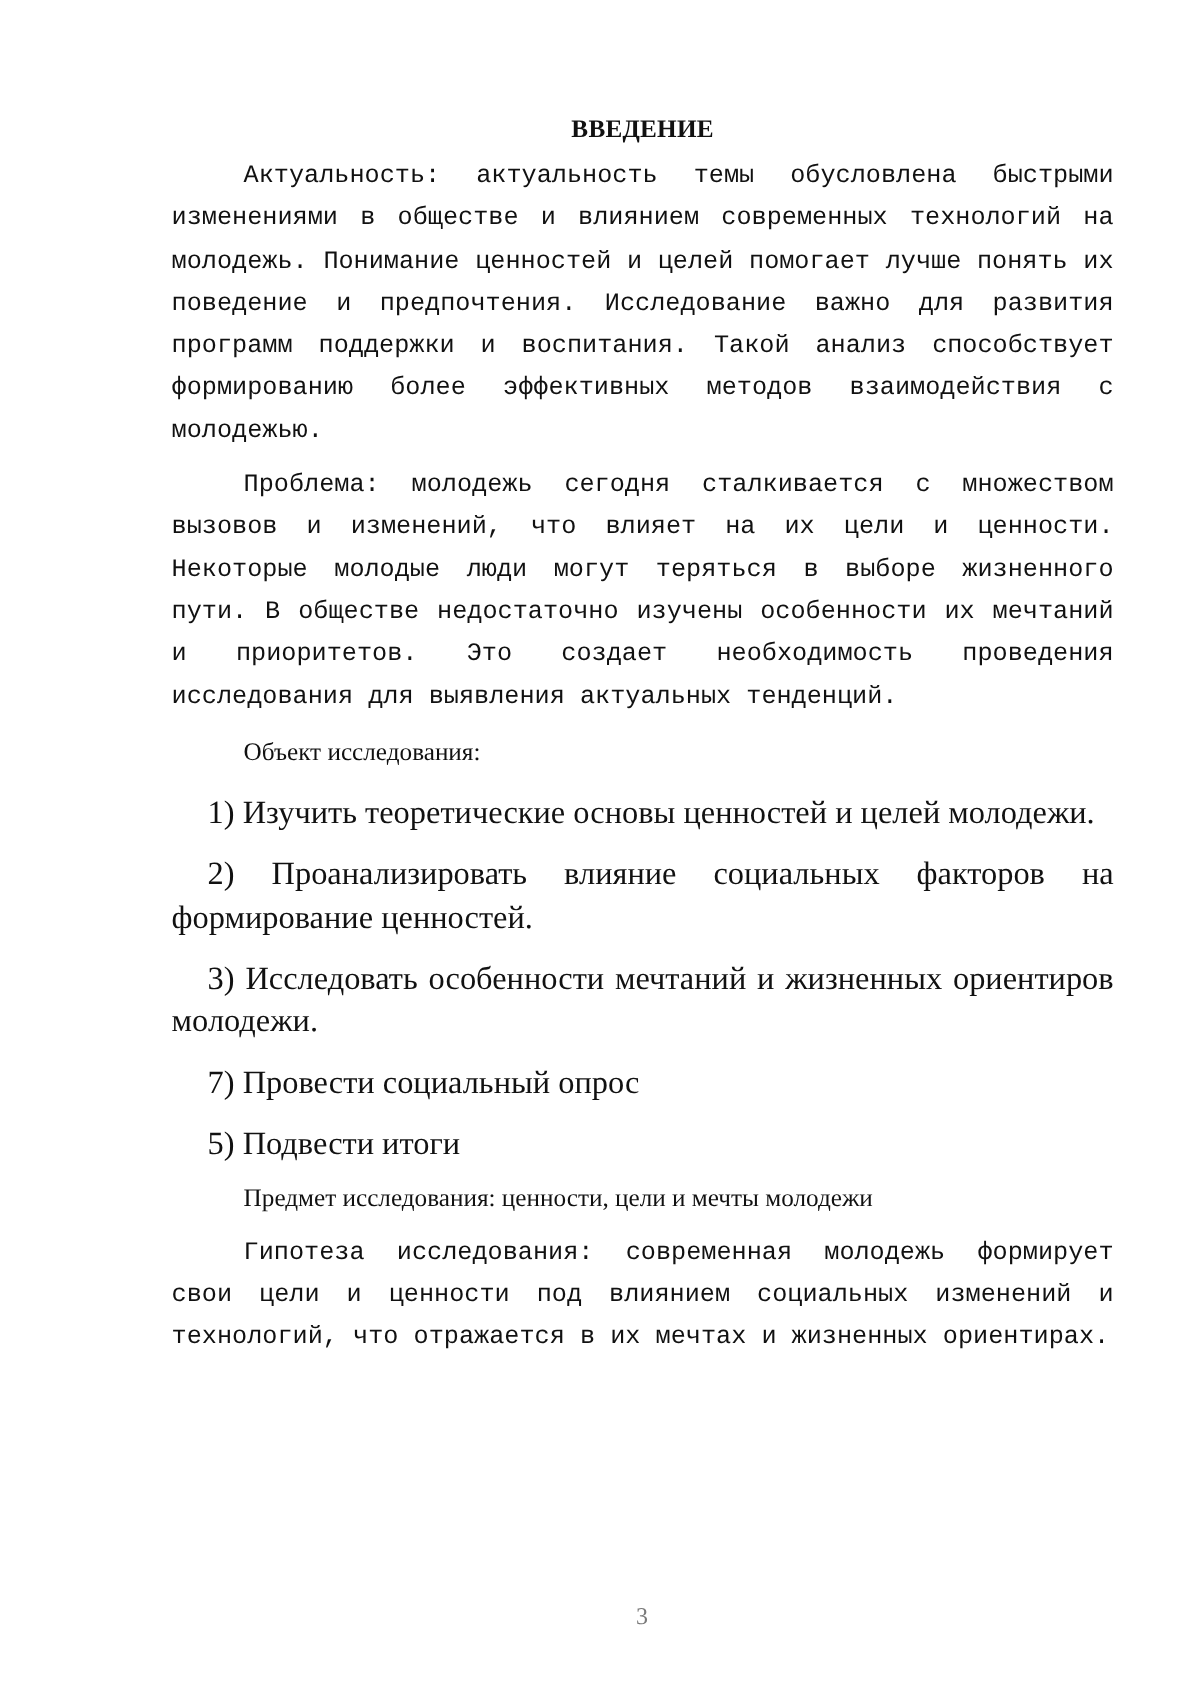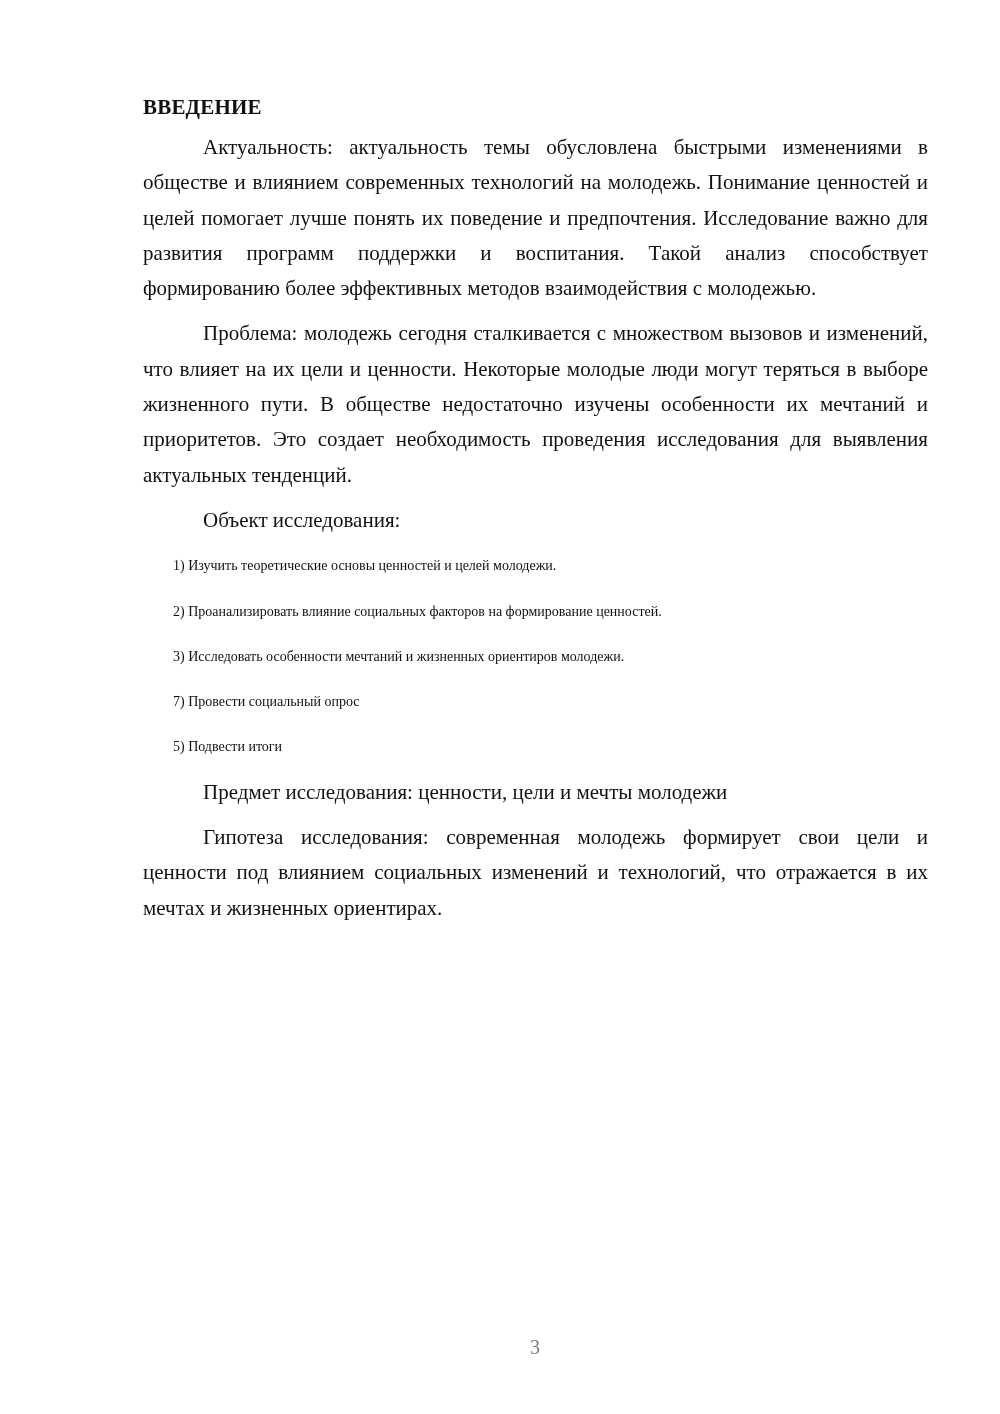--- a/index.html
+++ b/index.html
@@ -15,41 +15,43 @@
       font-family: "Liberation Serif", "DejaVu Serif", serif;
       color: #111111;
     }
     .page {
       position: absolute;
       left: 143px;
       top: 92px;
       width: 785px;
     }
     .title {
+      text-align: center;
       font-weight: bold;
       font-size: 21px;
       line-height: 30px;
       margin: 0 0 8px 0;
       letter-spacing: 0.2px;
     }
     .para {
       font-size: 21px;
       line-height: 35.3px;
       text-align: justify;
       text-align-last: left;
       text-indent: 60px;
       margin: 0 0 10px 0;
+      font-family: Liberation Mono, monospace;
     }
     .task {
-      font-size: 14px;
+      font-size: 27px;
       line-height: 35.3px;
       text-align: justify;
       text-align-last: left;
       text-indent: 30px;
-      margin: 4px 0 10px 0;
+      margin: 16px 0 10px 0;
     }
     .short {
       font-size: 21px;
       line-height: 35.3px;
       text-indent: 60px;
       margin: 0 0 10px 0;
     }
     .page-number {
       position: absolute;
       top: 1336px;

